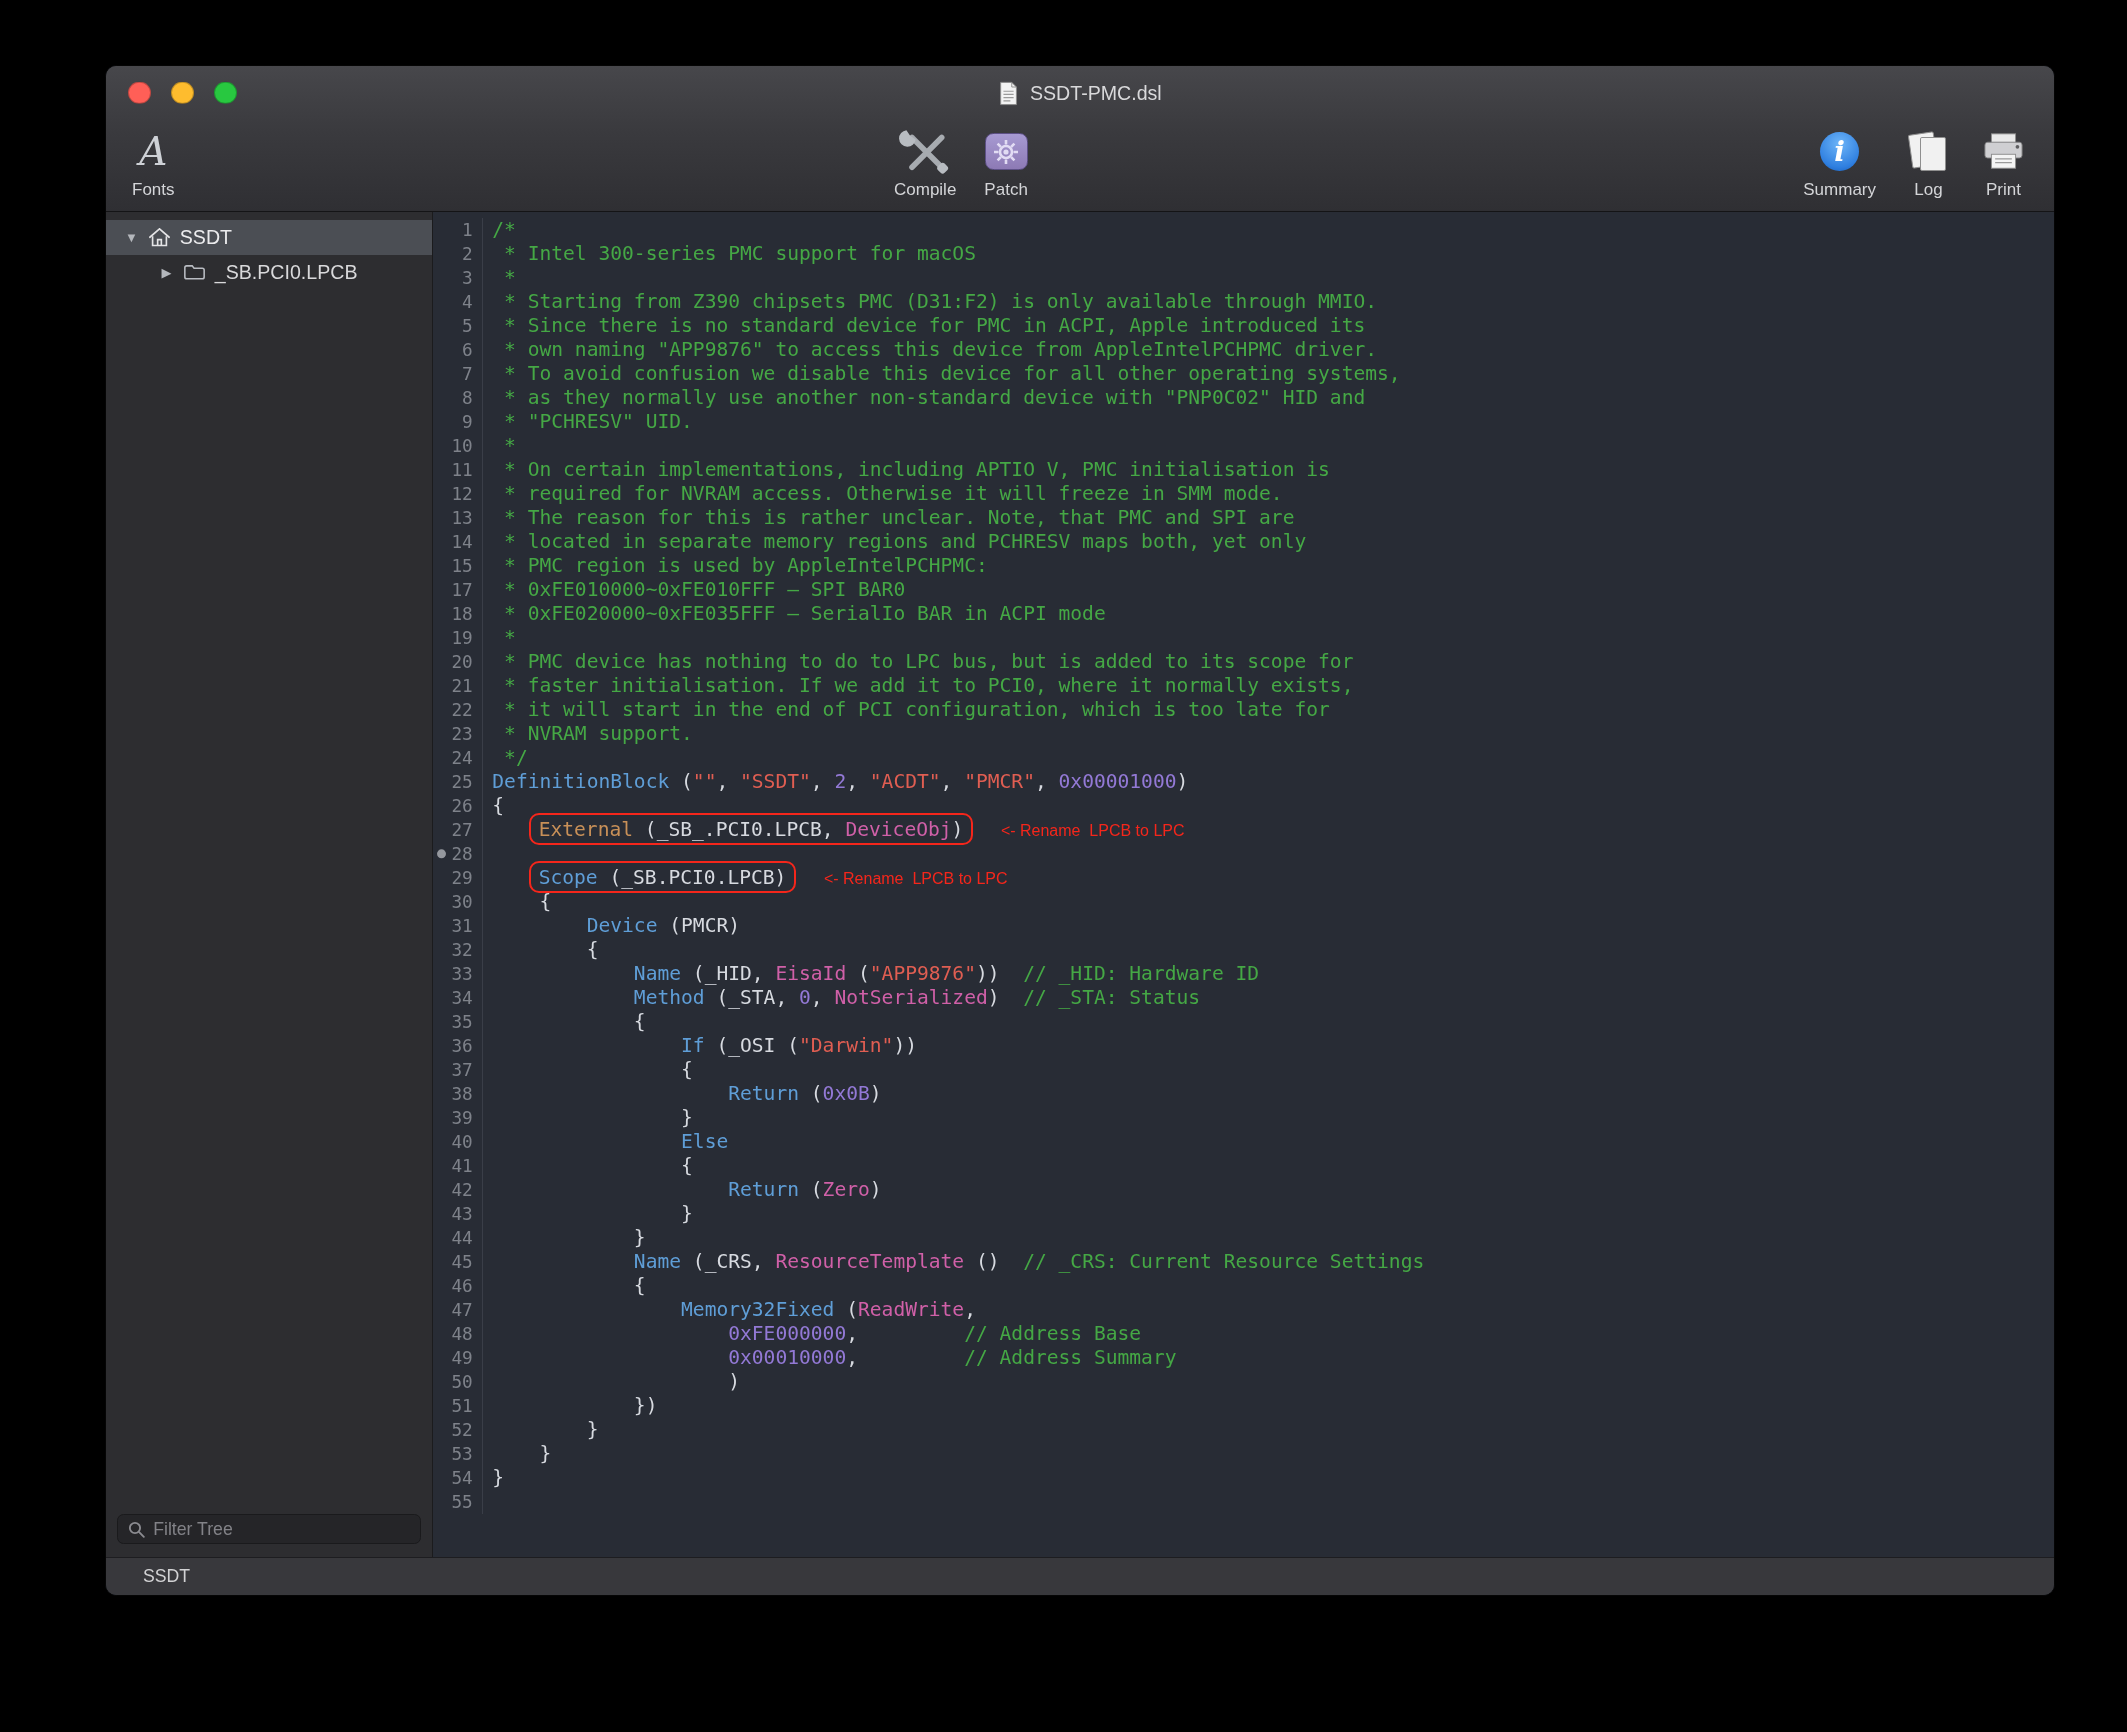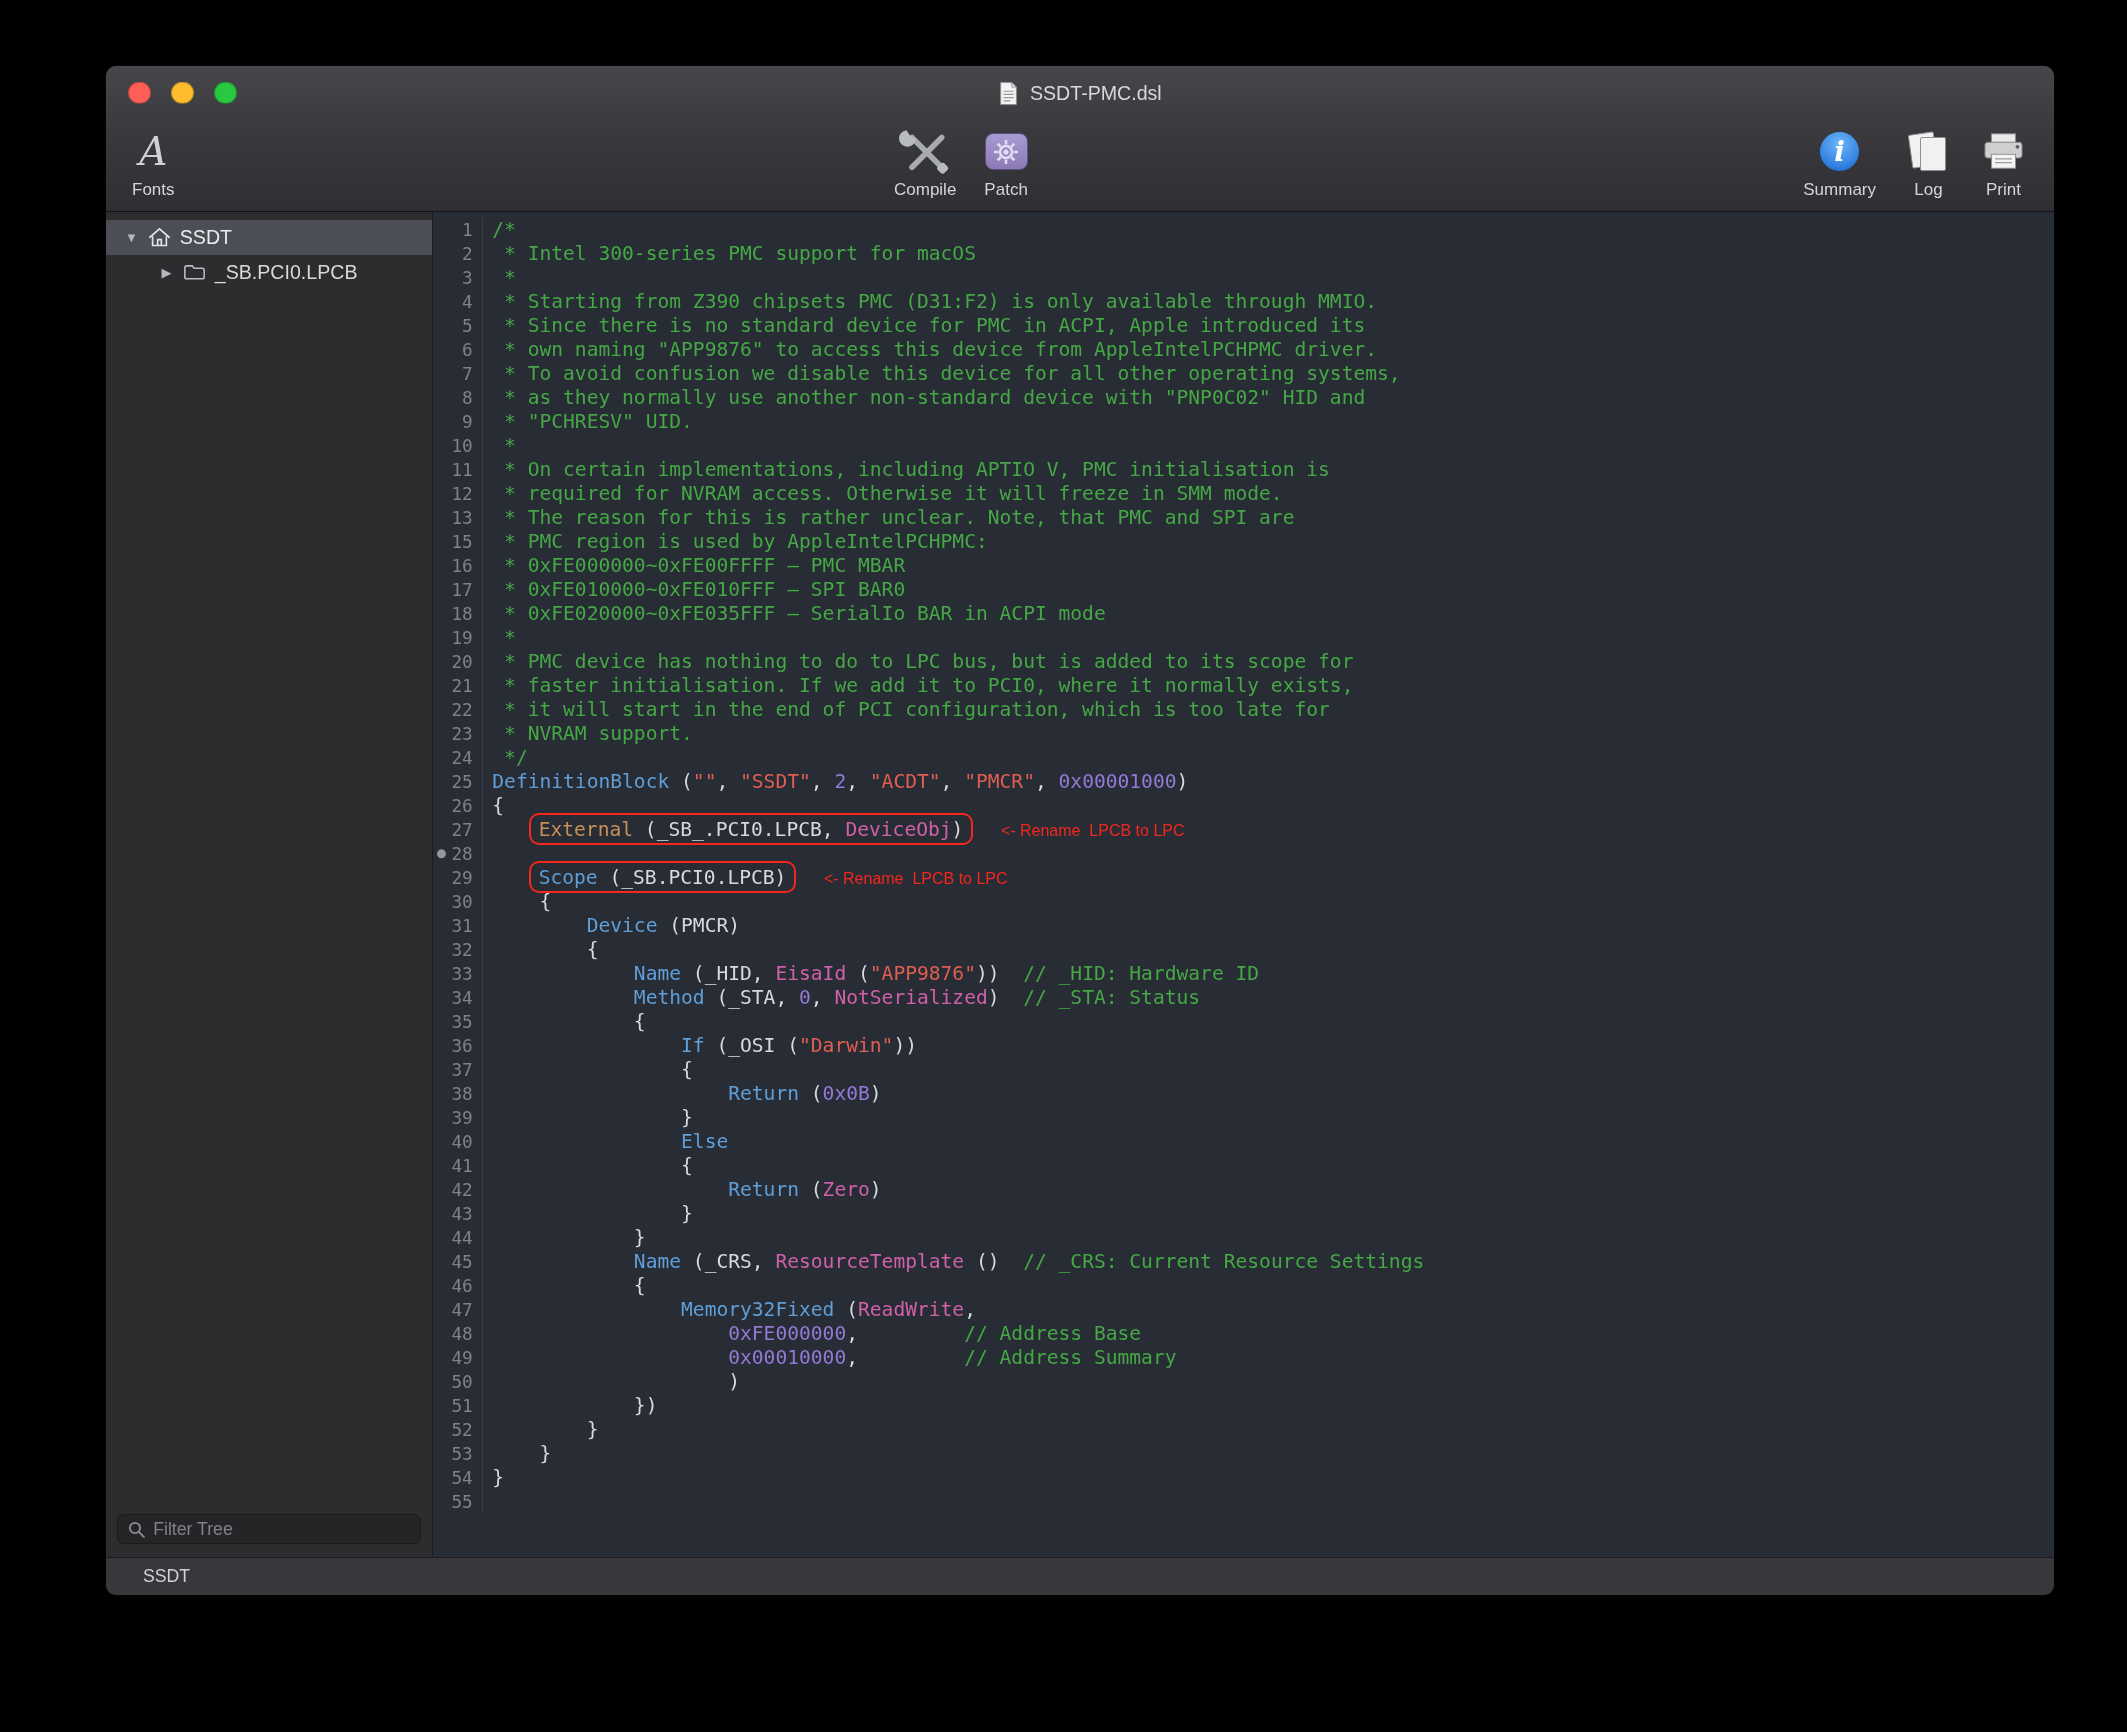--- a/index.html
+++ b/index.html
@@ -258,22 +258,22 @@
         <div class="code-line"><span class="gutter">4</span><span class="code-text"><span class="tok-cm"> * Starting from Z390 chipsets PMC (D31:F2) is only available through MMIO.</span></span></div>
         <div class="code-line"><span class="gutter">5</span><span class="code-text"><span class="tok-cm"> * Since there is no standard device for PMC in ACPI, Apple introduced its</span></span></div>
         <div class="code-line"><span class="gutter">6</span><span class="code-text"><span class="tok-cm"> * own naming "APP9876" to access this device from AppleIntelPCHPMC driver.</span></span></div>
         <div class="code-line"><span class="gutter">7</span><span class="code-text"><span class="tok-cm"> * To avoid confusion we disable this device for all other operating systems,</span></span></div>
         <div class="code-line"><span class="gutter">8</span><span class="code-text"><span class="tok-cm"> * as they normally use another non-standard device with "PNP0C02" HID and</span></span></div>
         <div class="code-line"><span class="gutter">9</span><span class="code-text"><span class="tok-cm"> * "PCHRESV" UID.</span></span></div>
         <div class="code-line"><span class="gutter">10</span><span class="code-text"><span class="tok-cm"> *</span></span></div>
         <div class="code-line"><span class="gutter">11</span><span class="code-text"><span class="tok-cm"> * On certain implementations, including APTIO V, PMC initialisation is</span></span></div>
         <div class="code-line"><span class="gutter">12</span><span class="code-text"><span class="tok-cm"> * required for NVRAM access. Otherwise it will freeze in SMM mode.</span></span></div>
         <div class="code-line"><span class="gutter">13</span><span class="code-text"><span class="tok-cm"> * The reason for this is rather unclear. Note, that PMC and SPI are</span></span></div>
+        <div class="code-line"><span class="gutter">14</span><span class="code-text"><span class="tok-cm"> * located in separate memory regions and PCHRESV maps both, yet only</span></span></div>
         <div class="code-line"><span class="gutter">15</span><span class="code-text"><span class="tok-cm"> * PMC region is used by AppleIntelPCHPMC:</span></span></div>
-        <div class="code-line"><span class="gutter">16</span><span class="code-text"><span class="tok-cm"> * 0xFE000000~0xFE00FFFF — PMC MBAR</span></span></div>
         <div class="code-line"><span class="gutter">17</span><span class="code-text"><span class="tok-cm"> * 0xFE010000~0xFE010FFF — SPI BAR0</span></span></div>
         <div class="code-line"><span class="gutter">18</span><span class="code-text"><span class="tok-cm"> * 0xFE020000~0xFE035FFF — SerialIo BAR in ACPI mode</span></span></div>
         <div class="code-line"><span class="gutter">19</span><span class="code-text"><span class="tok-cm"> *</span></span></div>
         <div class="code-line"><span class="gutter">20</span><span class="code-text"><span class="tok-cm"> * PMC device has nothing to do to LPC bus, but is added to its scope for</span></span></div>
         <div class="code-line"><span class="gutter">21</span><span class="code-text"><span class="tok-cm"> * faster initialisation. If we add it to PCI0, where it normally exists,</span></span></div>
         <div class="code-line"><span class="gutter">22</span><span class="code-text"><span class="tok-cm"> * it will start in the end of PCI configuration, which is too late for</span></span></div>
         <div class="code-line"><span class="gutter">23</span><span class="code-text"><span class="tok-cm"> * NVRAM support.</span></span></div>
         <div class="code-line"><span class="gutter">24</span><span class="code-text"><span class="tok-cm"> */</span></span></div>
         <div class="code-line"><span class="gutter">25</span><span class="code-text"><span class="tok-kw">DefinitionBlock</span><span class="tok-pl"> (</span><span class="tok-str">""</span><span class="tok-pl">, </span><span class="tok-str">"SSDT"</span><span class="tok-pl">, </span><span class="tok-num">2</span><span class="tok-pl">, </span><span class="tok-str">"ACDT"</span><span class="tok-pl">, </span><span class="tok-str">"PMCR"</span><span class="tok-pl">, </span><span class="tok-num">0x00001000</span><span class="tok-pl">)</span></span></div>
         <div class="code-line"><span class="gutter">26</span><span class="code-text"><span class="tok-pl">{</span></span></div>

